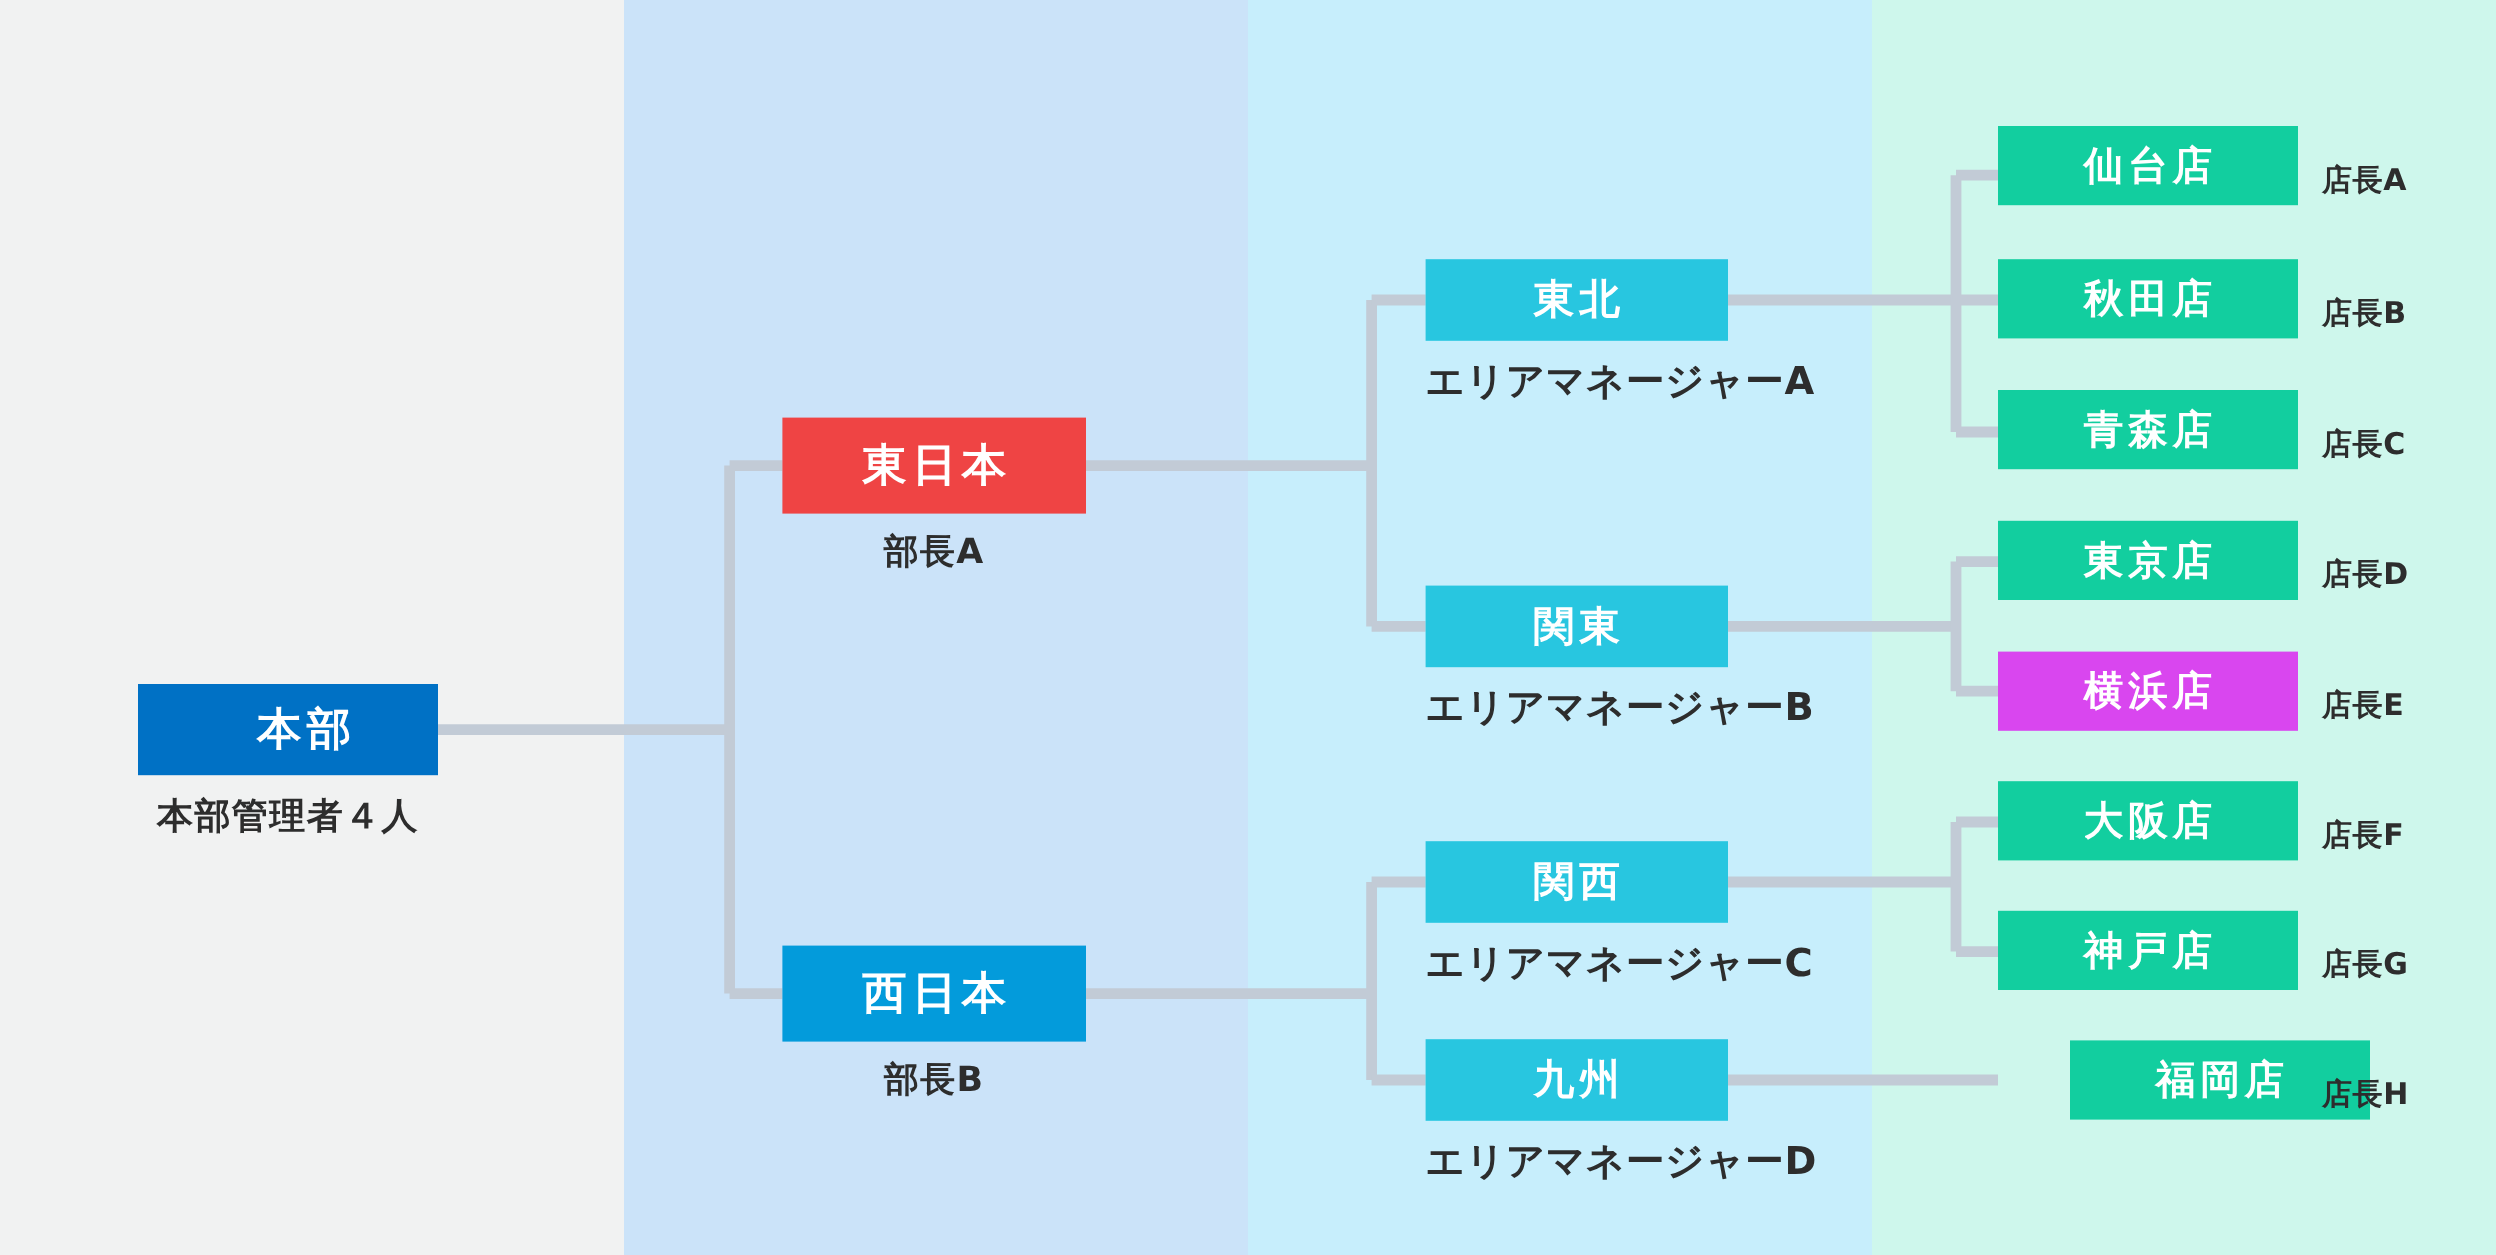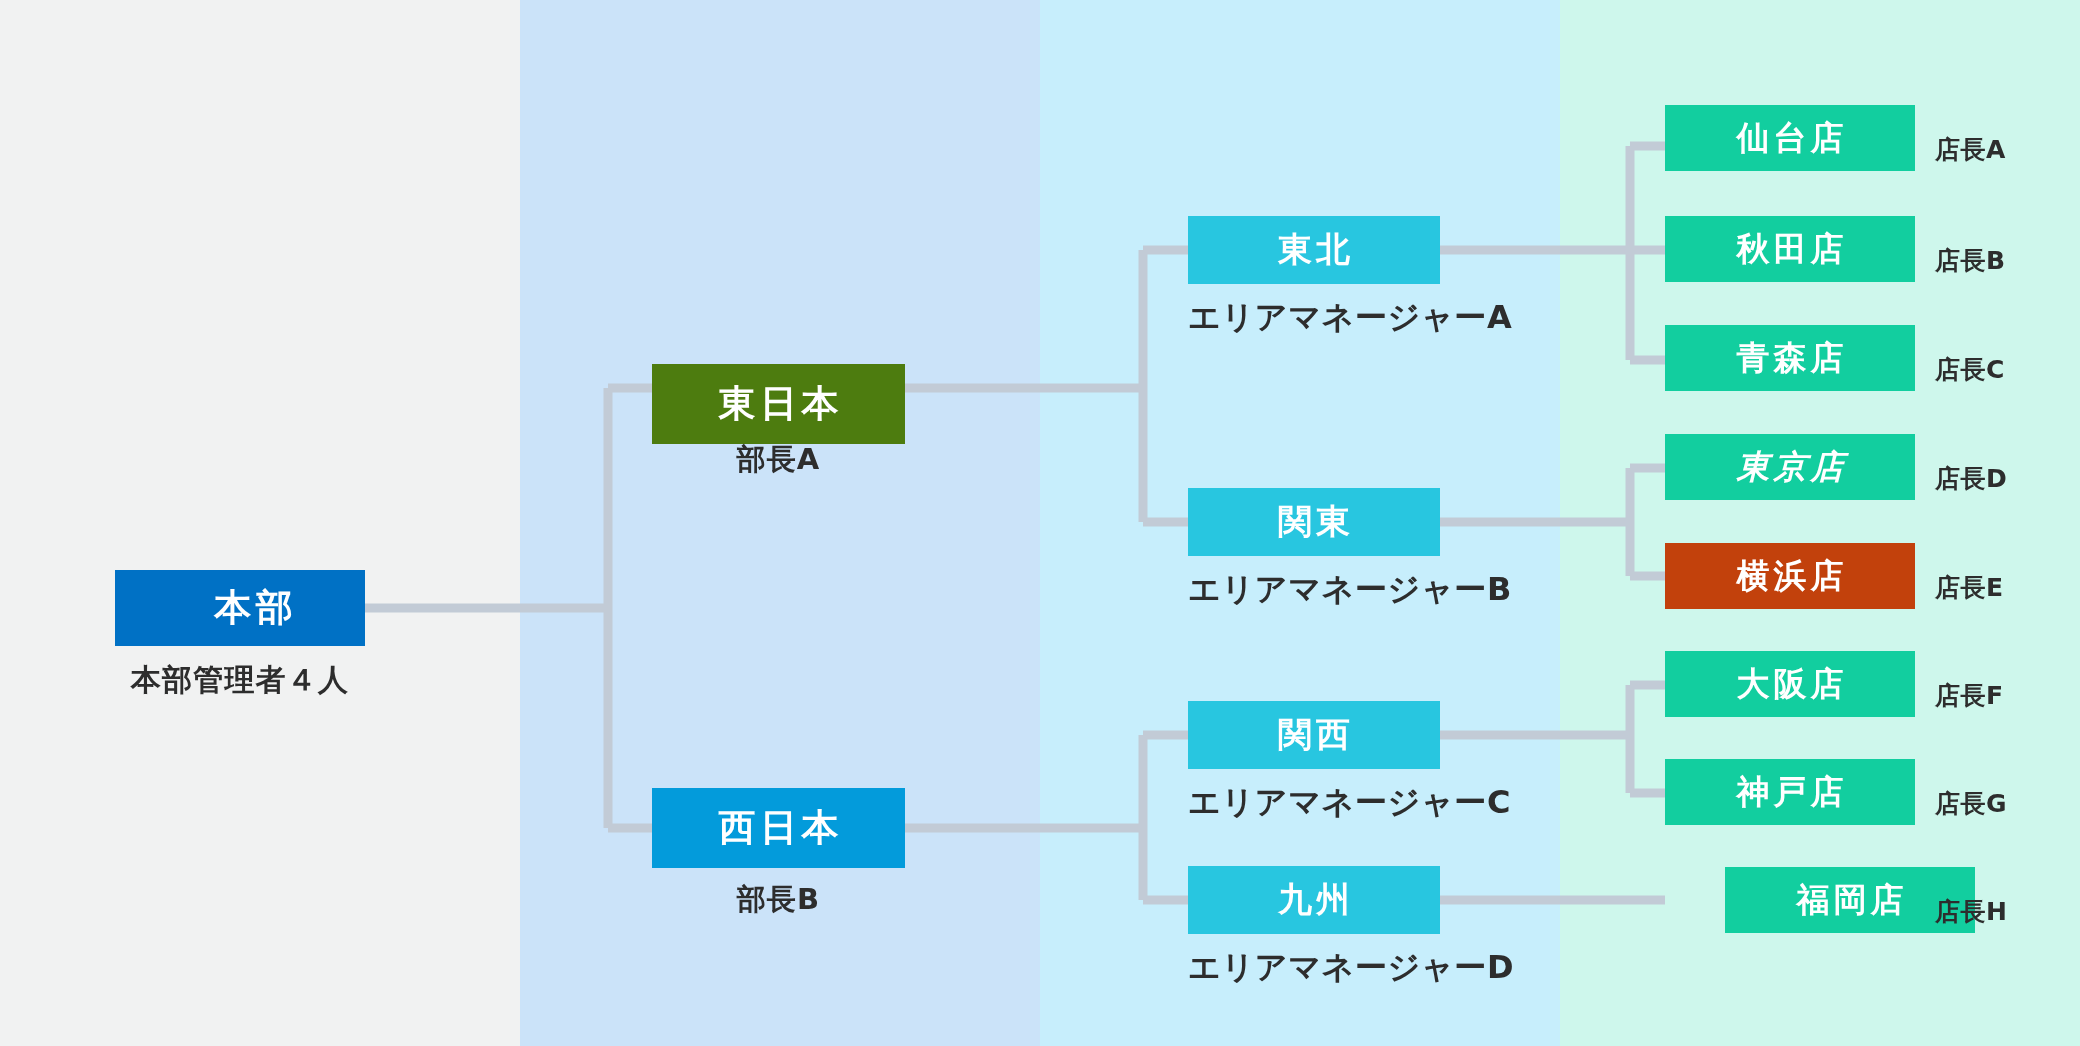--- a/index.html
+++ b/index.html
@@ -119,21 +119,21 @@
       <path d="M1630,685 L1665,685"></path>
       <path d="M1630,793 L1665,793"></path>
 
       <path d="M1440,900 L1665,900"></path>
     </g>
   </svg>
 
   <div class="node node-hq" style="left: 115px; top: 570px; background: rgb(0, 113, 197); color: rgb(255, 255, 255); padding-left: 27px;">本部</div>
   <div class="caption-below caption-hq" style="left: 115px; top: 660px; width: 250px; color: rgb(45, 45, 45);">本部管理者４人</div>
 
-  <div class="node node-div" style="left: 652px; top: 364px; background: #4d7c0f; color: rgb(255, 255, 255);">東日本</div>
+  <div class="node node-div" style="left: 652px; top: 348px; background: #ef4444; color: rgb(255, 255, 255);">東日本</div>
   <div class="caption-below caption-div" style="left: 652px; top: 440px; width: 253px; color: rgb(45, 45, 45);">部長A</div>
 
   <div class="node node-div" style="left: 652px; top: 788px; background: rgb(3, 155, 219); color: rgb(255, 255, 255);">西日本</div>
   <div class="caption-below caption-div" style="left: 652px; top: 880px; width: 253px; color: rgb(45, 45, 45);">部長B</div>
 
   <div class="node node-area" style="left: 1188px; top: 216px; background: rgb(40, 198, 224); color: rgb(255, 255, 255);">東北</div>
   <div class="caption-below caption-area" style="left: 1188px; top: 296px; width: 252px; color: rgb(45, 45, 45);">エリアマネージャーA</div>
 
   <div class="node node-area" style="left: 1188px; top: 488px; background: rgb(40, 198, 224); color: rgb(255, 255, 255);">関東</div>
   <div class="caption-below caption-area" style="left: 1188px; top: 568px; width: 252px; color: rgb(45, 45, 45);">エリアマネージャーB</div>
@@ -146,24 +146,24 @@
 
   <div class="node node-store" style="left: 1665px; top: 105px; background: rgb(18, 206, 159); color: rgb(255, 255, 255);">仙台店</div>
   <div class="caption-right" style="left: 1935px; top: 133px; color: rgb(45, 45, 45);">店長A</div>
 
   <div class="node node-store" style="left: 1665px; top: 216px; background: rgb(18, 206, 159); color: rgb(255, 255, 255);">秋田店</div>
   <div class="caption-right" style="left: 1935px; top: 244px; color: rgb(45, 45, 45);">店長B</div>
 
   <div class="node node-store" style="left: 1665px; top: 325px; background: rgb(18, 206, 159); color: rgb(255, 255, 255);">青森店</div>
   <div class="caption-right" style="left: 1935px; top: 353px; color: rgb(45, 45, 45);">店長C</div>
 
-  <div class="node node-store" style="left: 1665px; top: 434px; background: rgb(18, 206, 159); color: rgb(255, 255, 255); font-style: italic;">東京店</div>
+  <div class="node node-store" style="left: 1665px; top: 434px; background: rgb(18, 206, 159); color: rgb(255, 255, 255);">東京店</div>
   <div class="caption-right" style="left: 1935px; top: 462px; color: rgb(45, 45, 45);">店長D</div>
 
-  <div class="node node-store" style="left: 1665px; top: 543px; background: #c2410c; color: rgb(255, 255, 255);">横浜店</div>
+  <div class="node node-store" style="left: 1665px; top: 543px; background: #d946ef; color: rgb(255, 255, 255);">横浜店</div>
   <div class="caption-right" style="left: 1935px; top: 571px; color: rgb(45, 45, 45);">店長E</div>
 
   <div class="node node-store" style="left: 1665px; top: 651px; background: rgb(18, 206, 159); color: rgb(255, 255, 255);">大阪店</div>
   <div class="caption-right" style="left: 1935px; top: 679px; color: rgb(45, 45, 45);">店長F</div>
 
   <div class="node node-store" style="left: 1665px; top: 759px; background: rgb(18, 206, 159); color: rgb(255, 255, 255);">神戸店</div>
   <div class="caption-right" style="left: 1935px; top: 787px; color: rgb(45, 45, 45);">店長G</div>
 
   <div class="node node-store" style="left: 1725px; top: 867px; background: rgb(18, 206, 159); color: rgb(255, 255, 255);">福岡店</div>
   <div class="caption-right" style="left: 1935px; top: 895px; color: rgb(45, 45, 45);">店長H</div>

